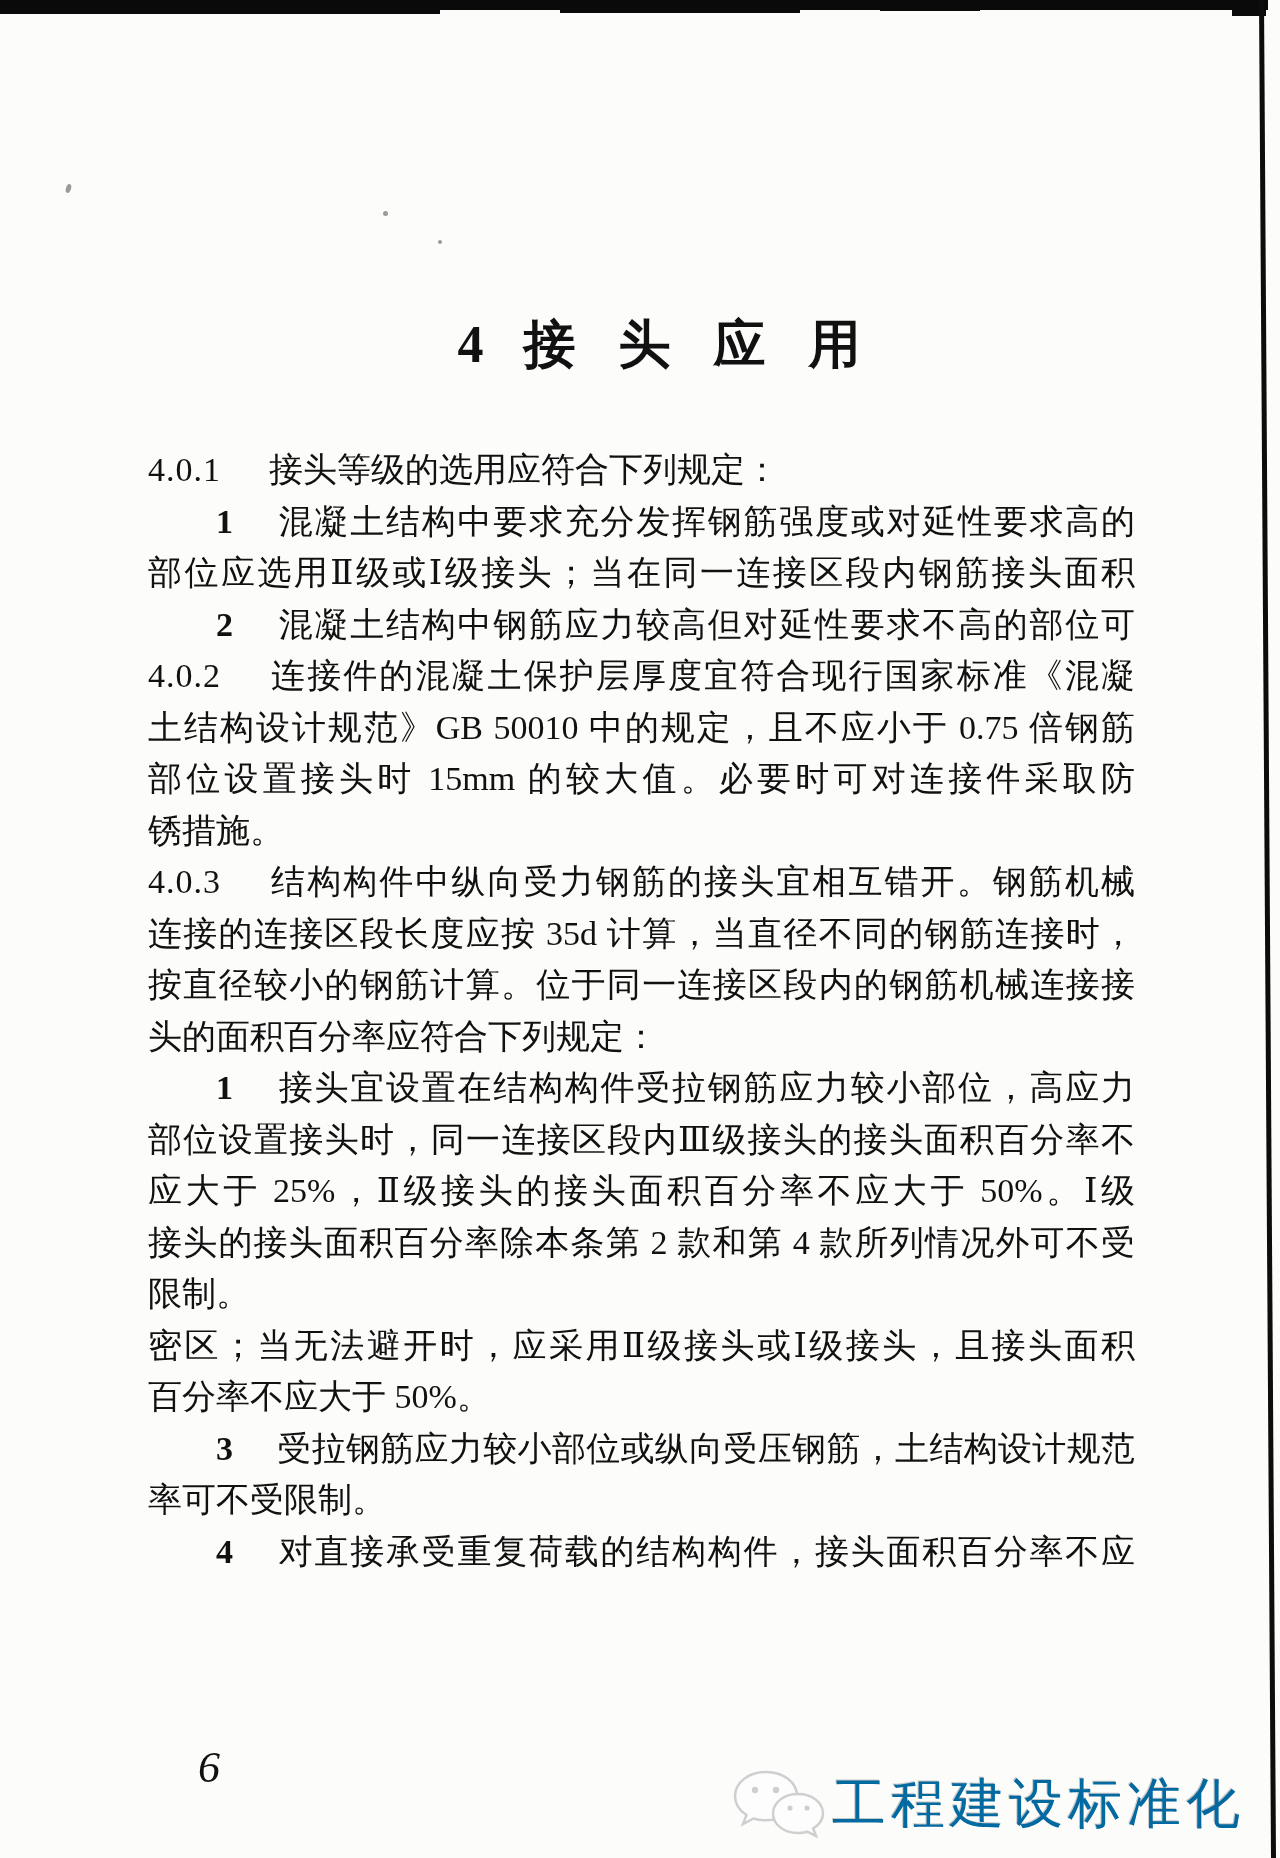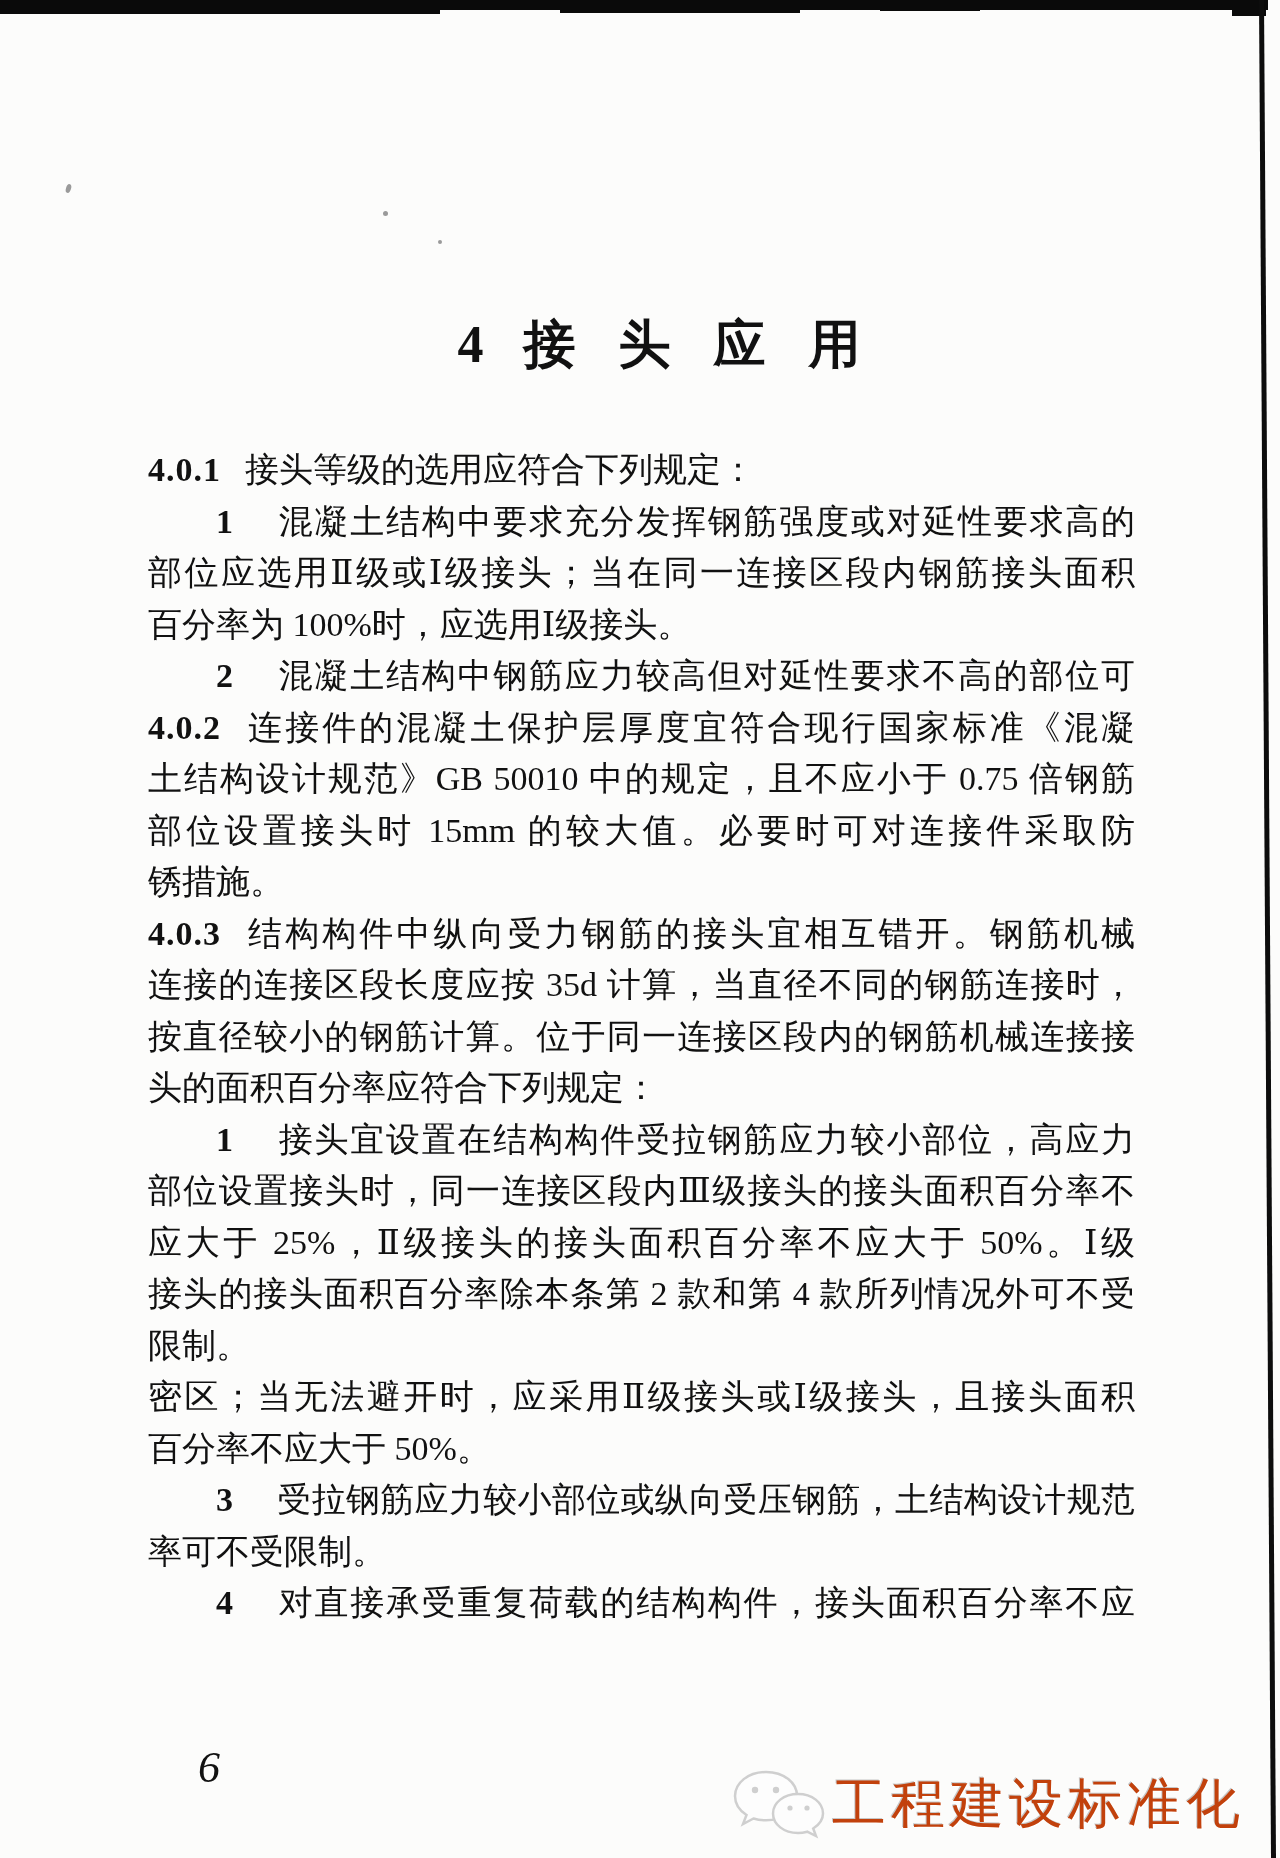--- a/index.html
+++ b/index.html
@@ -34,35 +34,35 @@
   .title .num{margin-right:40px;}
   .title .ttl{letter-spacing:2px;word-spacing:26px;}
   
   .body-lines{
     position:absolute;left:148px;top:444px;width:987px;
     font-size:34px;line-height:51.5px;
   }
   .line{white-space:nowrap;}
   .line.fill{white-space:normal;text-align:justify;text-align-last:justify;}
   .line.indent{padding-left:68px;}
-  .secnum{font-weight:bold;margin-right:24px;letter-spacing:1px;}
+  .secnum{font-weight:normal;margin-right:48px;letter-spacing:1px;}
   .itemnum{font-weight:bold;margin-right:44px;}
   
   .page-number{
     position:absolute;left:198px;top:1746px;
     font-size:44px;font-style:italic;line-height:1;
   }
   .watermark{
     position:absolute;left:728px;top:1766px;
     display:flex;align-items:center;
   }
   .wm-icon{width:104px;height:74px;flex:0 0 auto;}
   .wm-text{
     font-size:54px;line-height:74px;
-    color:#c2410c;letter-spacing:5px;white-space:nowrap;
+    color:#0369a1;letter-spacing:5px;white-space:nowrap;
     text-shadow:-1px -1px 0 #c7c7c7,1px 1px 0 #ffffff;
     font-family:"Liberation Sans","DejaVu Sans",sans-serif;
   }
 </style>
 </head>
 <body>
 
 <div class="page">
 
   <div class="scan-bar"></div>
@@ -76,21 +76,20 @@
   <div class="speck speck3"></div>
 
   <div class="title">
     <span class="num">4</span><span class="ttl">接 头 应 用</span>
   </div>
 
   <div class="body-lines">
       <div class="line"><span class="secnum">4.0.1</span><span>接头等级的选用应符合下列规定：</span></div>
       <div class="line indent fill"><span class="itemnum">1</span><span>混凝土结构中要求充分发挥钢筋强度或对延性要求高的</span></div>
       <div class="line fill"><span>部位应选用Ⅱ级或Ⅰ级接头；当在同一连接区段内钢筋接头面积</span></div>
-      <div class="line"><span>百分率为 100%时，应选用Ⅰ级接头。</span></div>
       <div class="line indent fill"><span class="itemnum">2</span><span>混凝土结构中钢筋应力较高但对延性要求不高的部位可</span></div>
       <div class="line fill"><span class="secnum">4.0.2</span><span>连接件的混凝土保护层厚度宜符合现行国家标准《混凝</span></div>
       <div class="line fill"><span>土结构设计规范》GB 50010 中的规定，且不应小于 0.75 倍钢筋</span></div>
       <div class="line fill"><span>部位设置接头时 15mm 的较大值。必要时可对连接件采取防</span></div>
       <div class="line"><span>锈措施。</span></div>
       <div class="line fill"><span class="secnum">4.0.3</span><span>结构构件中纵向受力钢筋的接头宜相互错开。钢筋机械</span></div>
       <div class="line fill"><span>连接的连接区段长度应按 35d 计算，当直径不同的钢筋连接时，</span></div>
       <div class="line fill"><span>按直径较小的钢筋计算。位于同一连接区段内的钢筋机械连接接</span></div>
       <div class="line"><span>头的面积百分率应符合下列规定：</span></div>
       <div class="line indent fill"><span class="itemnum">1</span><span>接头宜设置在结构构件受拉钢筋应力较小部位，高应力</span></div>

